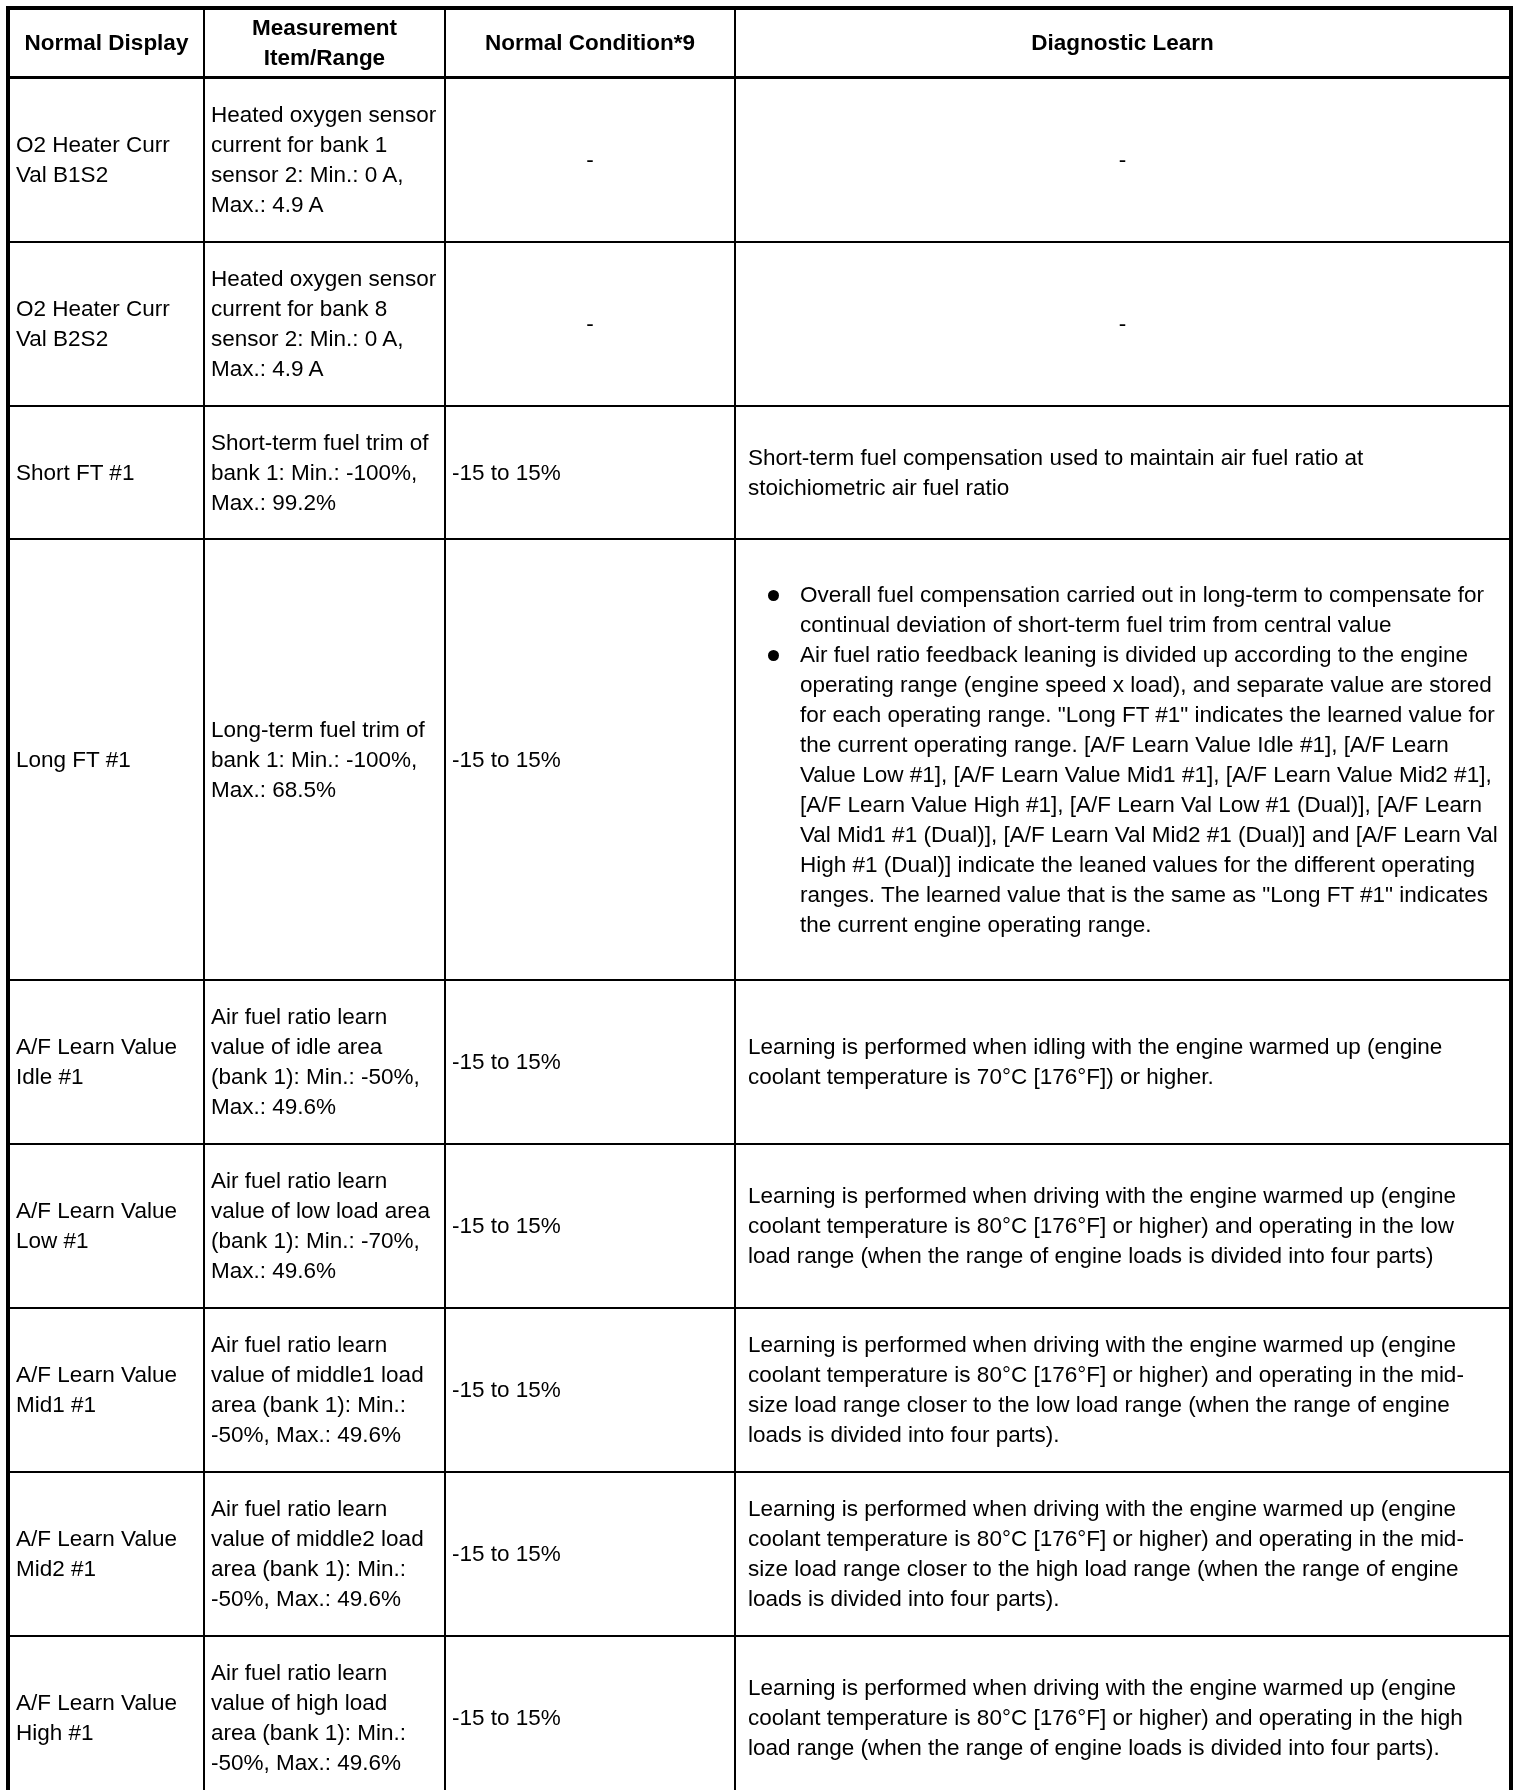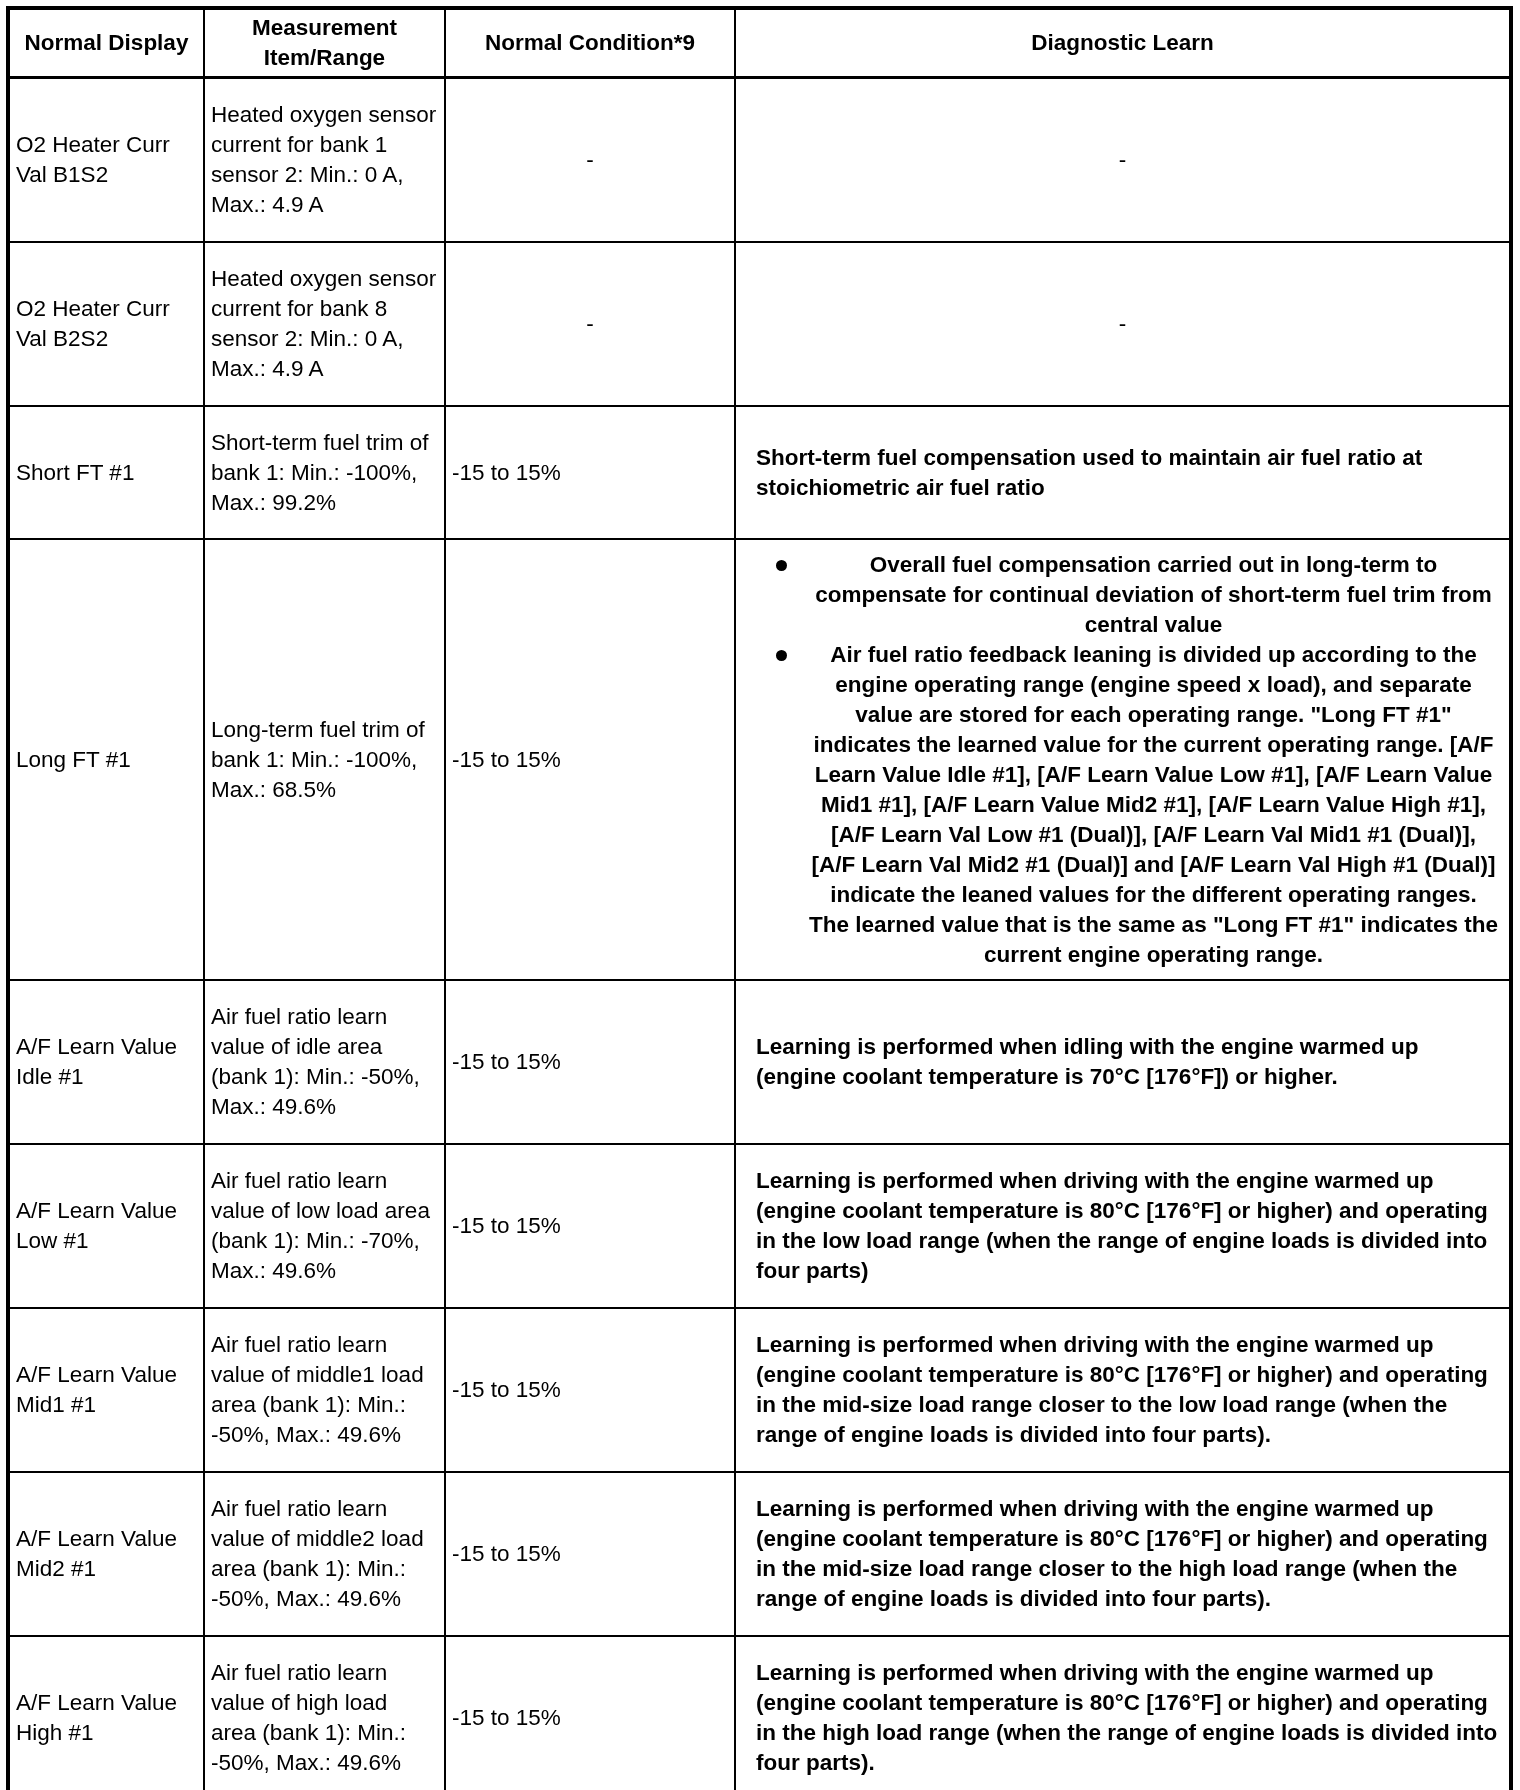--- a/index.html
+++ b/index.html
@@ -19,27 +19,27 @@
       font-size: 22.5px; line-height: 30px;
       padding: 2px 6px 2px 6px;
       vertical-align: middle; text-align: left;
       overflow: hidden;
     }
     table.spec th {
       font-weight: bold; text-align: center; height: 66px; padding: 0 6px;
       border-bottom: 3px solid #000;
     }
     table.spec td.center { text-align: center; }
-    table.spec td.note { padding-left: 20px; padding-right: 10px; font-weight: bold; }
+    table.spec td.note { padding-left: 12px; padding-right: 10px; }
     table.spec tr.r-o2 td { height: 158px; }
     table.spec tr.r-short td { height: 127px; }
     table.spec tr.r-long td { height: 435px; }
     table.spec tr.r-af td { height: 158px; }
     ul.bullets { list-style: none; margin: 0; padding: 0; }
-    ul.bullets li { position: relative; padding-left: 52px; text-align: center; }
+    ul.bullets li { position: relative; padding-left: 52px; }
     ul.bullets li .dot {
       position: absolute; left: 20px; top: 10px;
       width: 11px; height: 11px; border-radius: 50%; background: #000;
     }
   </style>
 </head>
 <body>
 
 <table class="spec">
   <colgroup>

